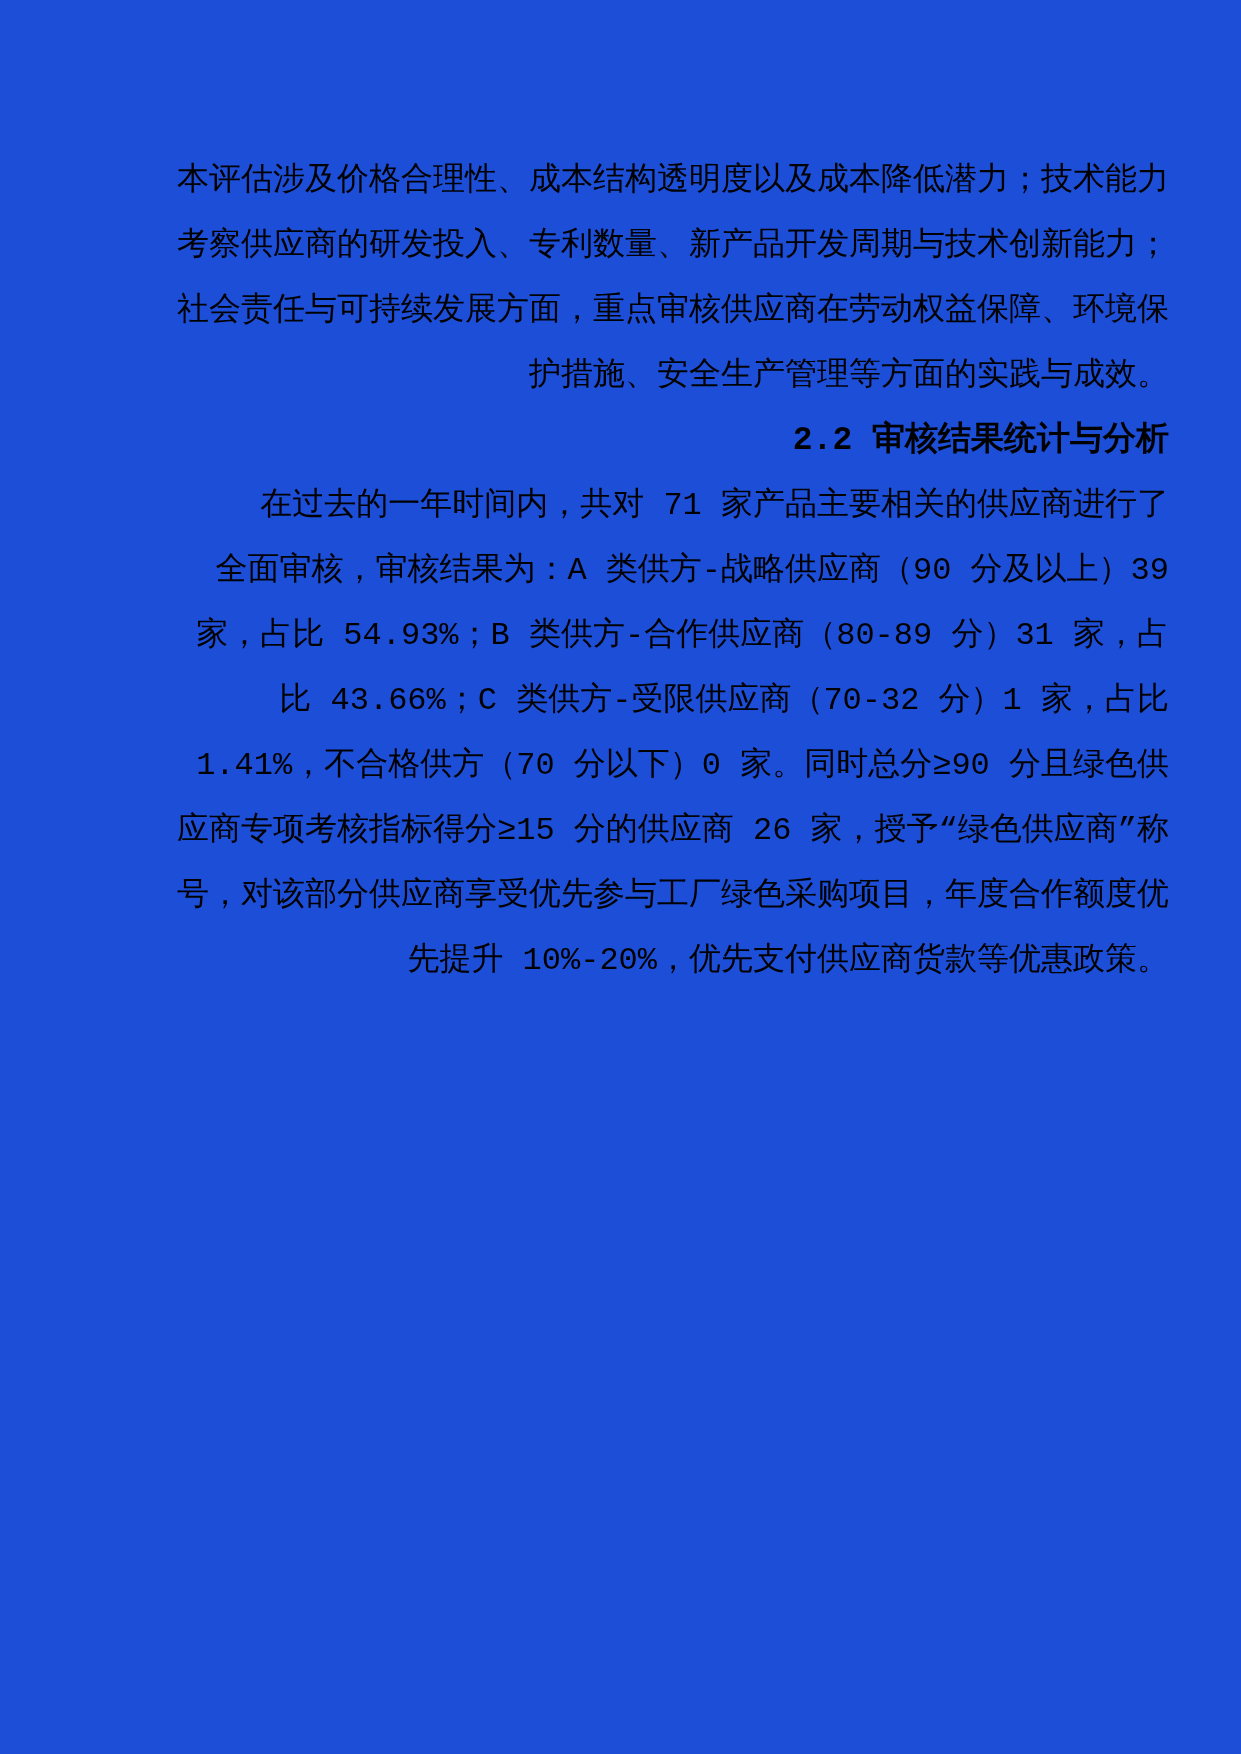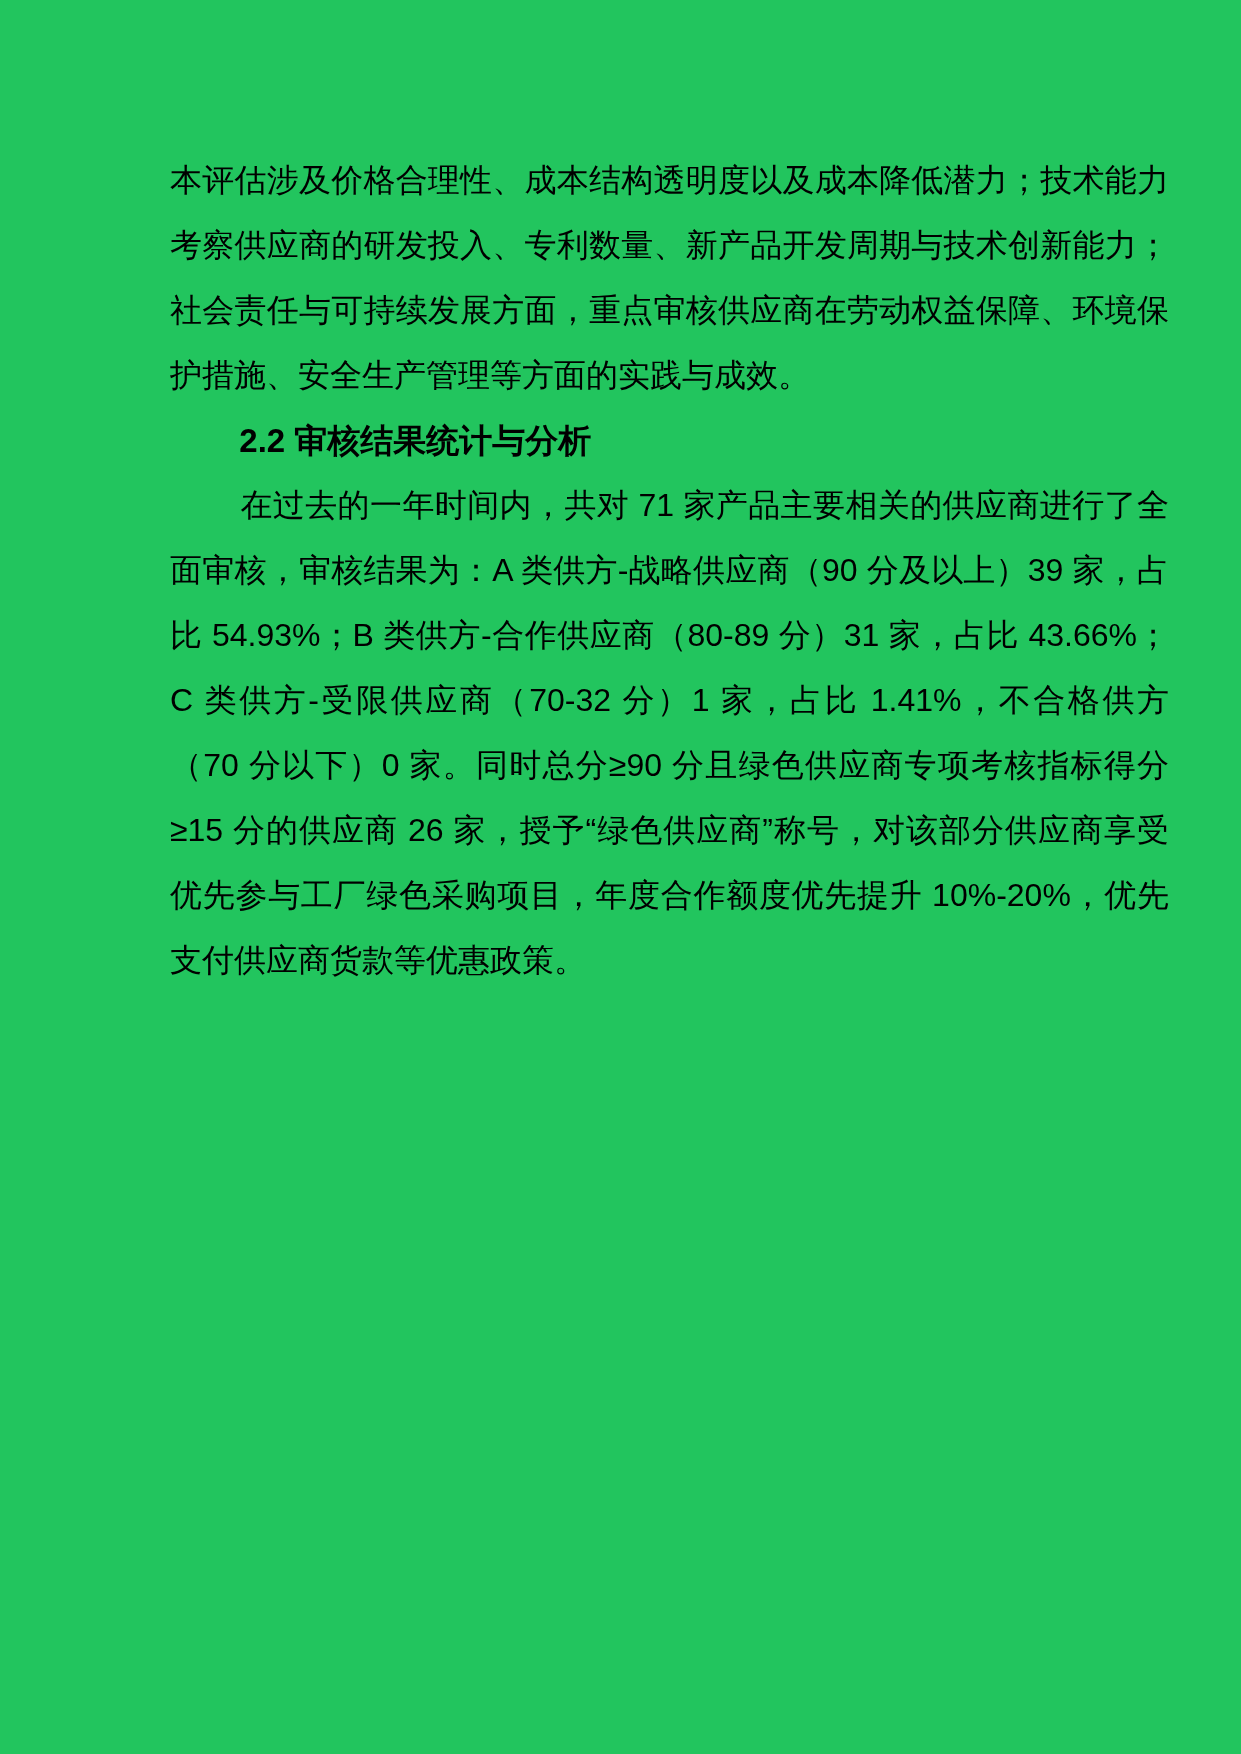--- a/index.html
+++ b/index.html
@@ -10,31 +10,32 @@
   body {
     width: 1241px;
     height: 1754px;
     overflow: hidden;
   }
   .page {
     box-sizing: border-box;
     width: 1241px;
     height: 1754px;
     padding: 148px 72px 40px 170px;
-    background: #22c55e;
+    background: #1d4ed8;
     color: #000000;
-    font-family: Liberation Sans, sans-serif;
+    font-family: Liberation Mono, monospace;
     font-size: 32px;
     line-height: 65px;
     text-align: justify;
     text-justify: inter-ideograph;
   }
   .page p, .page h2 {
     margin: 0;
     padding: 0;
+    text-align: right;
   }
   .body-para {
     text-indent: 2.2em;
   }
   .body-para.no-indent {
     text-indent: 0;
   }
   .section-heading {
     font-size: 33px;
     font-weight: bold;

